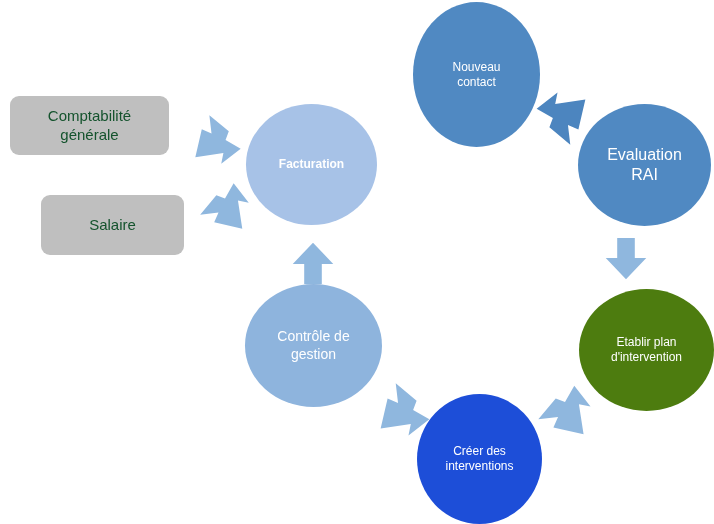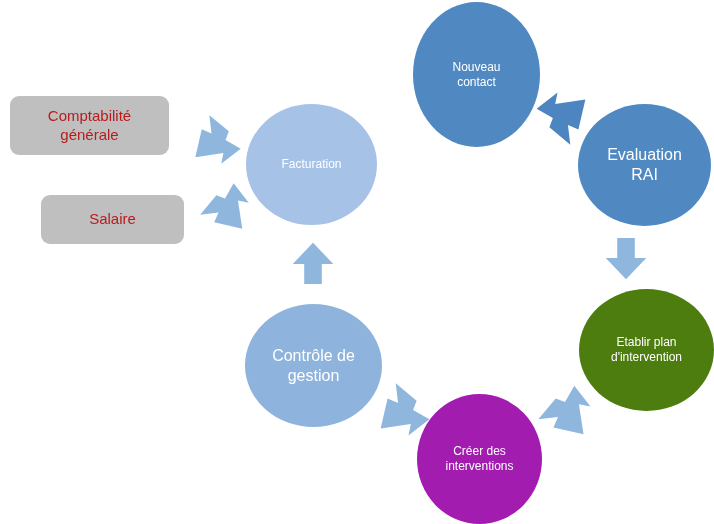--- a/index.html
+++ b/index.html
@@ -37,21 +37,21 @@
     white-space: pre-line;
     padding: 0 6px;
   }
   .box {
     position: absolute;
     border-radius: 9px;
     display: flex;
     align-items: center;
     justify-content: center;
     text-align: center;
-    color: #b91c1c;
+    color: #14532d;
     line-height: 1.24;
     box-sizing: border-box;
     user-select: none;
   }
   .box .label {
     display: block;
     white-space: pre-line;
   }
   .arrow {
     position: absolute;
@@ -67,36 +67,36 @@
 contact</span>
     </div>
     <div class="node" style="left: 578px; top: 104px; width: 133px; height: 122px; background: rgb(80, 137, 194); font-size: 16px;">
       <span class="label">Evaluation
 RAI</span>
     </div>
     <div class="node" style="left: 579px; top: 289px; width: 135px; height: 122px; background: #4d7c0f; font-size: 12px;">
       <span class="label">Etablir plan
 d'intervention</span>
     </div>
-    <div class="node" style="left: 417px; top: 394px; width: 125px; height: 130px; background: #a21caf; font-size: 12px; align-items: center;">
+    <div class="node" style="left: 417px; top: 394px; width: 125px; height: 130px; background: #1d4ed8; font-size: 12px; align-items: center;">
       <span class="label">Créer des
 interventions</span>
     </div>
-    <div class="node" style="left: 245px; top: 304px; width: 137px; height: 123px; background: rgb(142, 180, 221); font-size: 16px;">
+    <div class="node" style="left: 245px; top: 284px; width: 137px; height: 123px; background: rgb(142, 180, 221); font-size: 14px;">
       <span class="label">Contrôle de
 gestion</span>
     </div>
-    <div class="node" style="left: 246px; top: 104px; width: 131px; height: 121px; background: rgb(167, 194, 231); font-size: 12px;">
+    <div class="node" style="left: 246px; top: 104px; width: 131px; height: 121px; background: rgb(167, 194, 231); font-size: 12px; font-weight: bold;">
       <span class="label">Facturation</span>
     </div>
     <div class="box" style="left: 10px; top: 96px; width: 159px; height: 59px; background: rgb(191, 191, 191); font-size: 15px;">
       <span class="label">Comptabilité
 générale</span>
     </div>
-    <div class="box" style="left: 41px; top: 195px; width: 143px; height: 49px; background: rgb(191, 191, 191); font-size: 15px;">
+    <div class="box" style="left: 41px; top: 195px; width: 143px; height: 60px; background: rgb(191, 191, 191); font-size: 15px;">
       <span class="label">Salaire</span>
     </div>
     <div class="arrow" style="left: 532px; top: 88px; width: 58px; height: 60px;">
       <svg width="58" height="60" viewBox="0 0 100 100">
         <path d="M 8,34 L 44,6 L 40,26 L 92,18 L 80,70 L 62,62 L 66,96 L 30,66 L 36,50 Z" fill="#4c85bf" transform="rotate(0 50 50)"></path>
       </svg>
     </div>
     <div class="arrow" style="left: 604px; top: 233px; width: 44px; height: 52px;">
       <svg width="44" height="52" viewBox="0 0 100 100">
         <path d="M 30,2 L 70,2 L 70,48 L 96,48 L 50,96 L 4,48 L 30,48 Z" fill="#8fb7de"></path>

